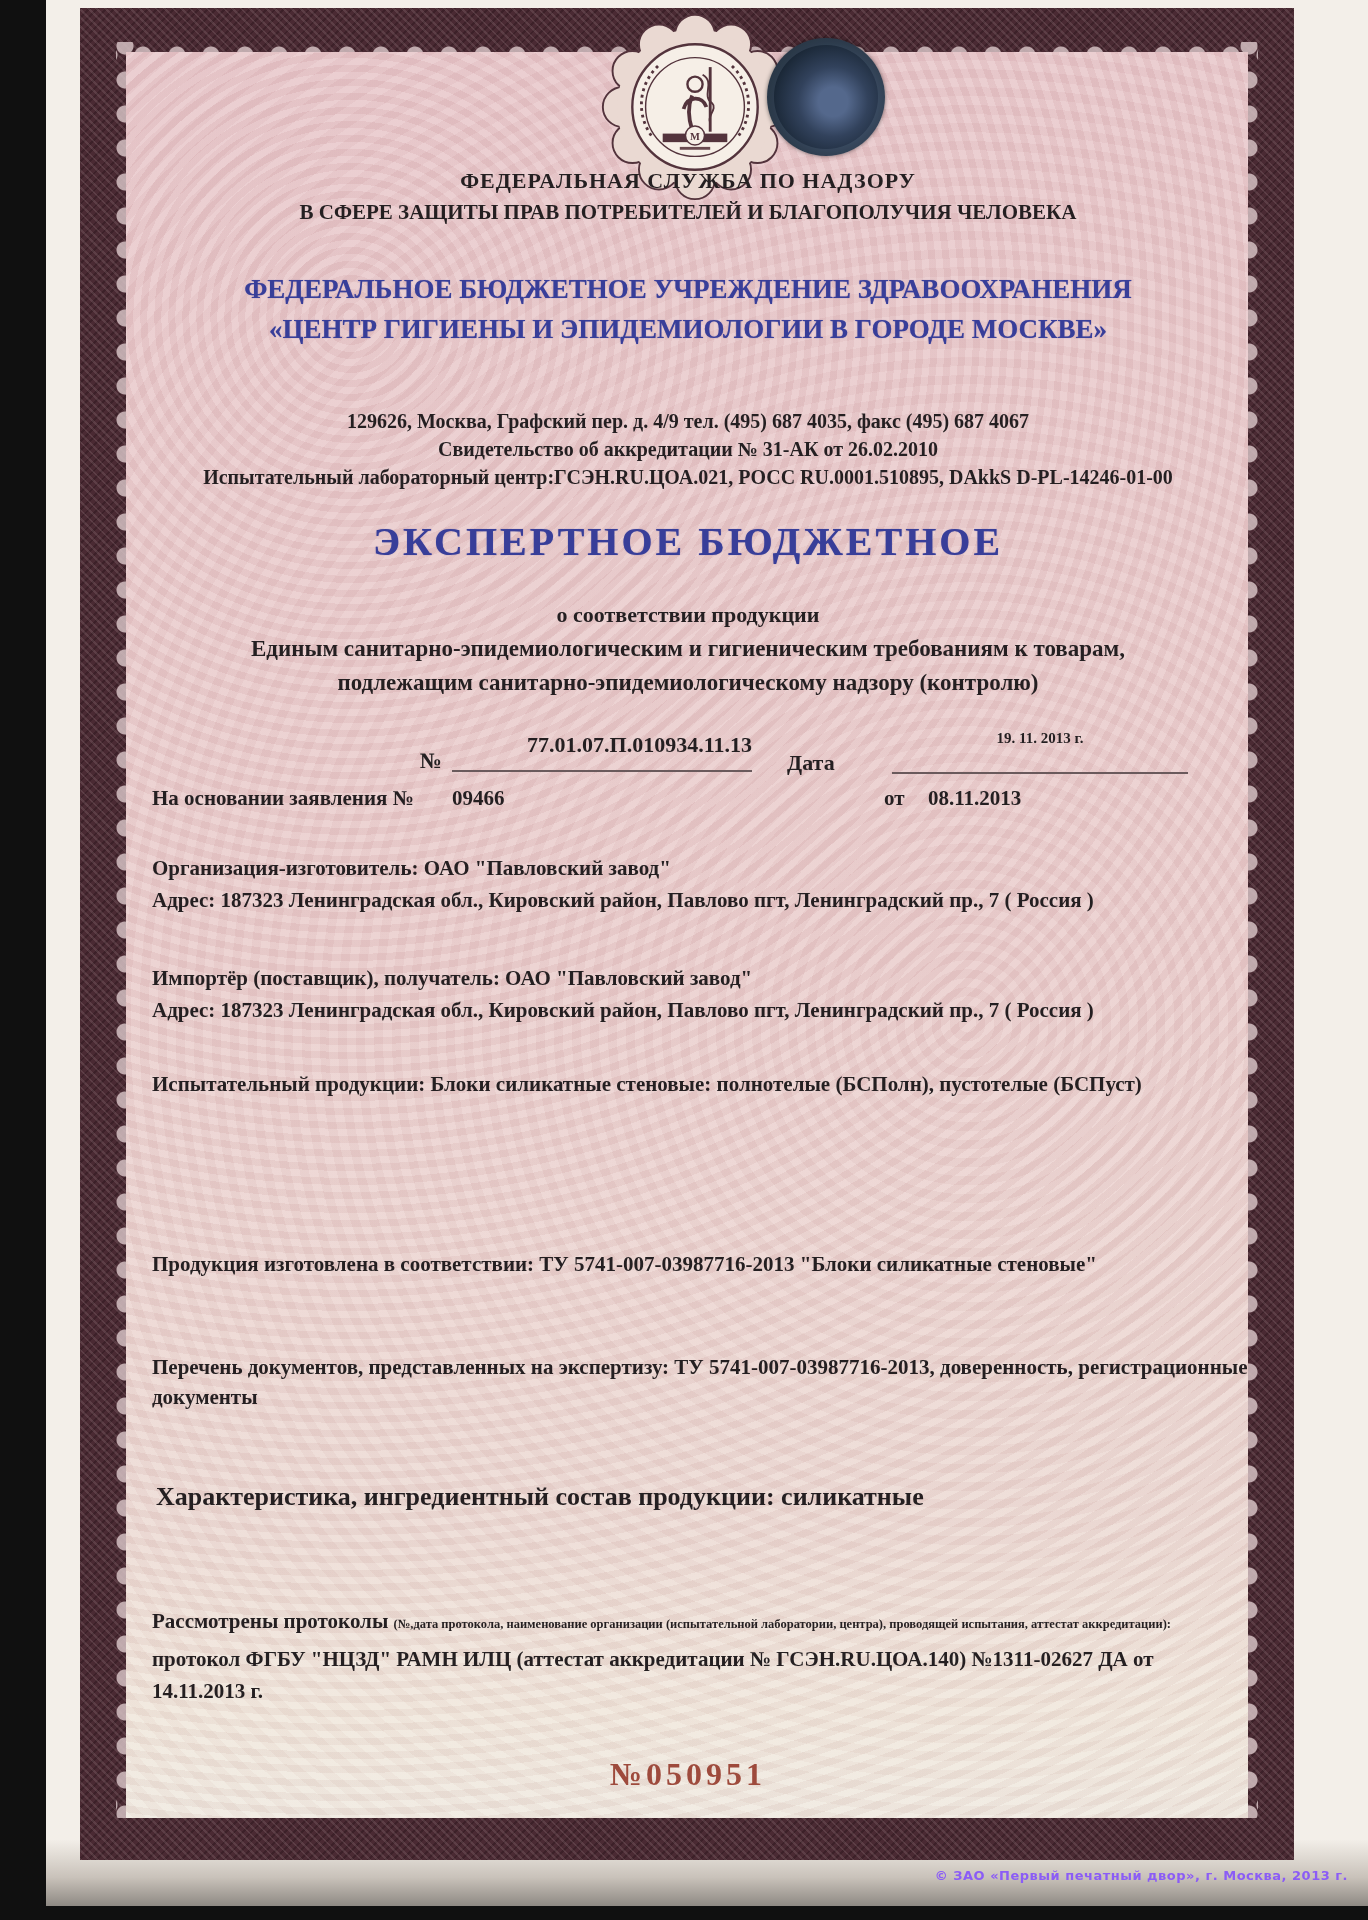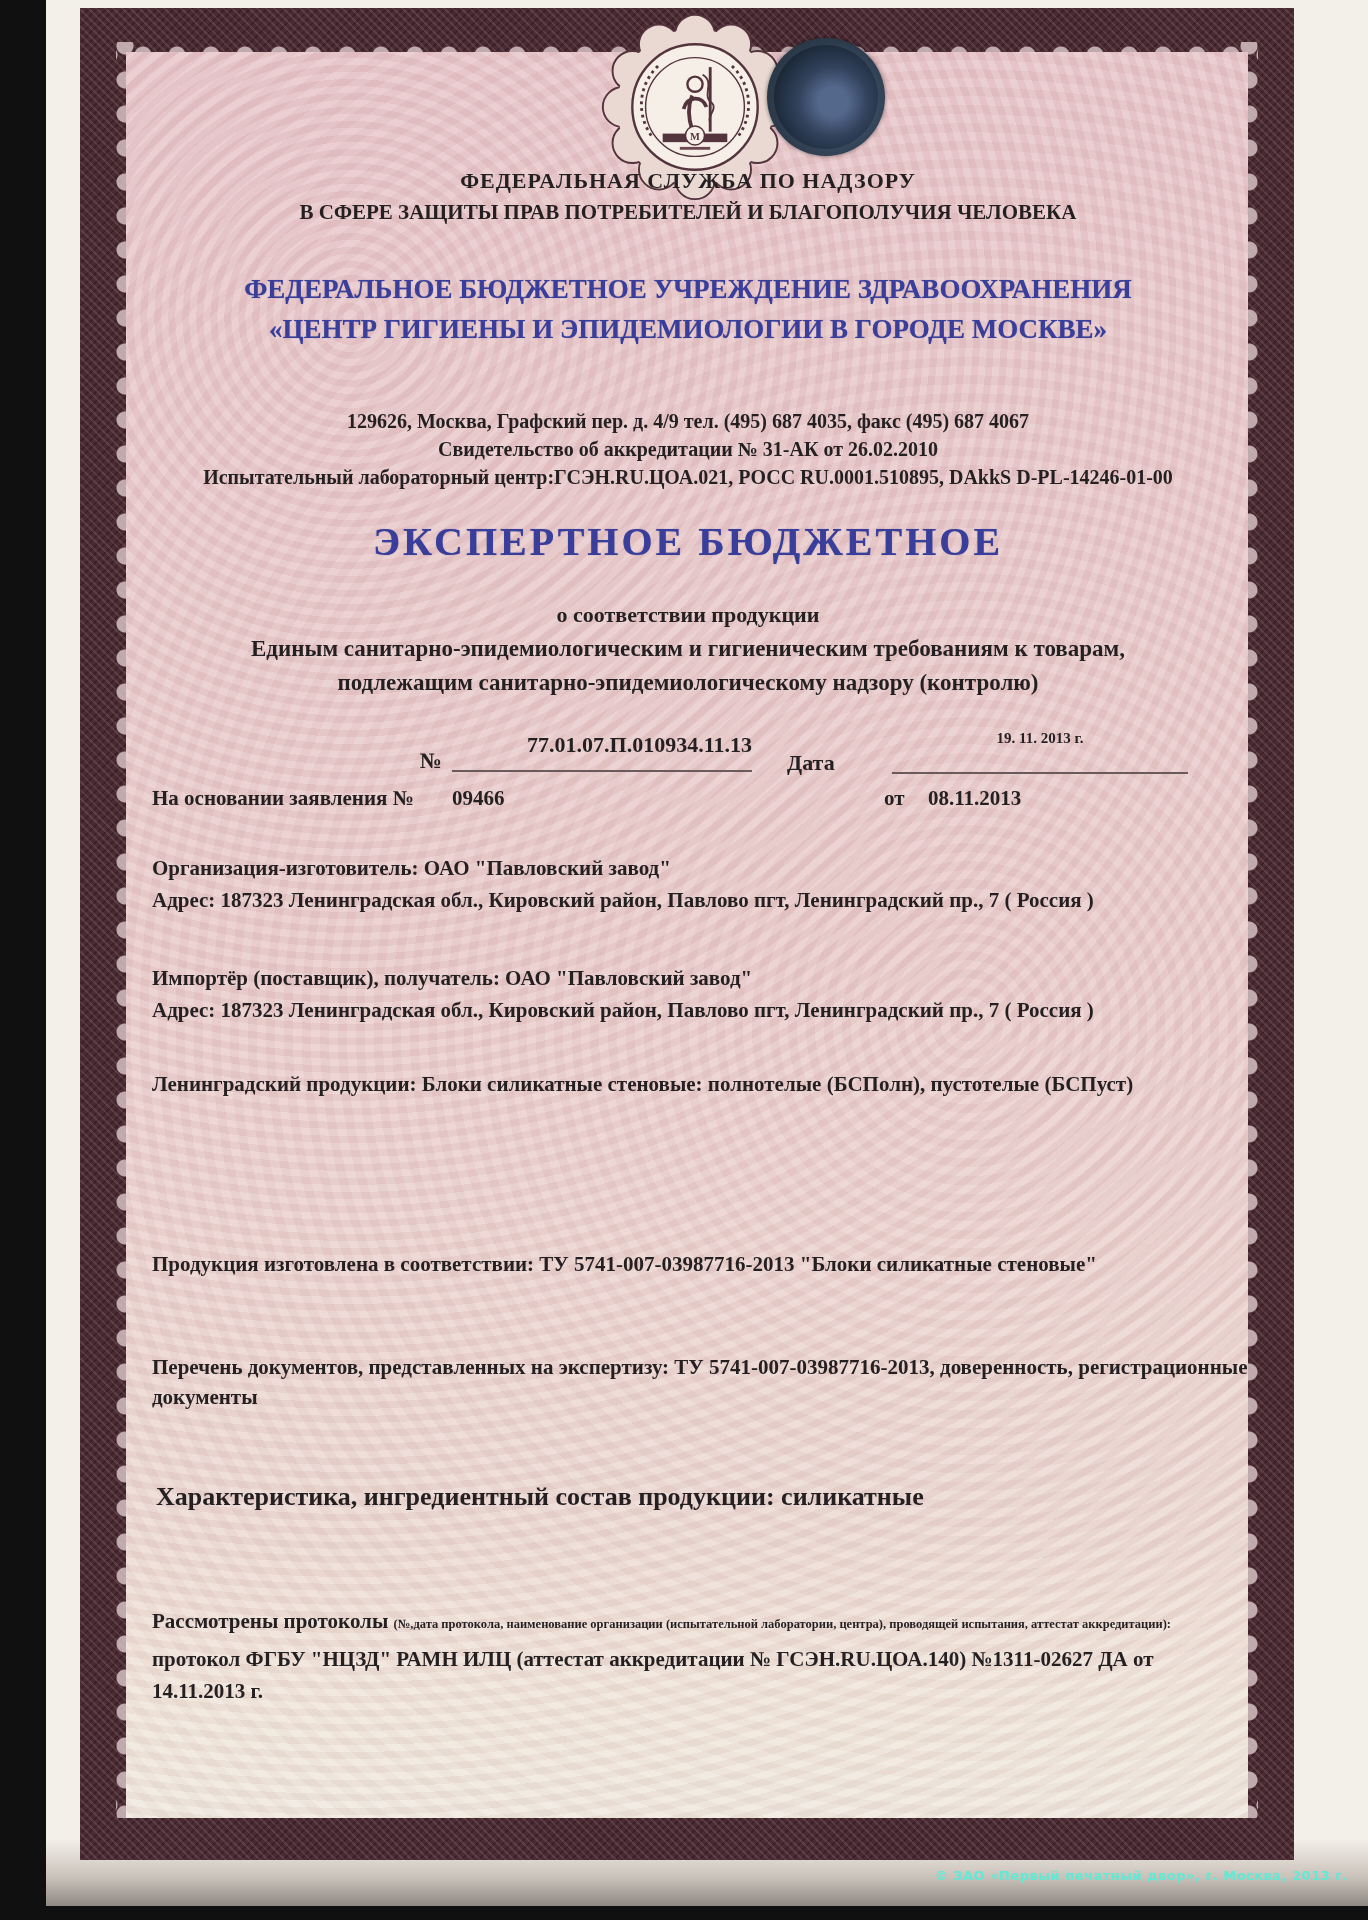--- a/index.html
+++ b/index.html
@@ -25,21 +25,21 @@
   .sc-right{left:1190px;top:42px;width:26px;height:1776px;background-size:26px 34px;}
   .content{position:absolute;inset:0;}
   .t{position:absolute;color:#241f21;font-weight:bold;}
   .center{left:128px;width:1120px;text-align:center;}
   .blue{color:#383e99;text-shadow:0 0 1px rgba(56,62,153,.55);}
   .hline{position:absolute;border-top:2px solid #6a5a5c;}
   .small-note{font-size:12.5px;font-weight:bold;}
   .holo{position:absolute;left:767px;top:38px;width:118px;height:118px;border-radius:50%;
         background:radial-gradient(circle at 56% 54%,#54688c 0 16%,#32425c 38%,#1a2736 66%,#0d151d 100%);
         box-shadow:inset 0 0 0 7px rgba(130,150,170,.18),0 0 4px rgba(0,0,0,.5);}
-  .copyright{font-family:"DejaVu Sans",sans-serif;font-size:13px;color:#5eead4;font-weight:bold;
+  .copyright{font-family:"DejaVu Sans",sans-serif;font-size:13px;color:#8b5cf6;font-weight:bold;
              letter-spacing:.5px;}
 </style>
 </head>
 <body>
 
 <div class="page">
   <div class="paper">
     <div class="frame"></div>
     <div class="scallop sc-top"></div>
     <div class="scallop sc-bottom"></div>
@@ -108,29 +108,30 @@
     <div class="t" style="left:452px;top:786px;font-size:21px;">09466</div>
     <div class="t" style="left:884px;top:786px;font-size:21px;">от</div>
     <div class="t" style="left:928px;top:786px;font-size:21px;">08.11.2013</div>
 
     <div class="t" style="left:152px;top:856px;width:1100px;font-size:21px;">Организация-изготовитель: ОАО "Павловский завод"</div>
     <div class="t" style="left:152px;top:888px;width:1100px;font-size:21px;">Адрес: 187323 Ленинградская обл., Кировский район, Павлово пгт, Ленинградский пр., 7 ( Россия )</div>
 
     <div class="t" style="left:152px;top:966px;width:1100px;font-size:21px;">Импортёр (поставщик), получатель: ОАО "Павловский завод"</div>
     <div class="t" style="left:152px;top:998px;width:1100px;font-size:21px;">Адрес: 187323 Ленинградская обл., Кировский район, Павлово пгт, Ленинградский пр., 7 ( Россия )</div>
 
-    <div class="t" style="left:152px;top:1072px;width:1100px;font-size:21px;">Ленинградский продукции:  Блоки силикатные стеновые: полнотелые (БСПолн), пустотелые (БСПуст)</div>
+    <div class="t" style="left:152px;top:1072px;width:1100px;font-size:21px;">Испытательный продукции:  Блоки силикатные стеновые: полнотелые (БСПолн), пустотелые (БСПуст)</div>
 
     <div class="t" style="left:152px;top:1252px;width:1100px;font-size:21px;">Продукция изготовлена в соответствии: ТУ 5741-007-03987716-2013 "Блоки силикатные стеновые"</div>
 
     <div class="t" style="left:152px;top:1352px;width:1096px;font-size:21px;line-height:1.45;">Перечень документов, представленных на экспертизу: ТУ 5741-007-03987716-2013, доверенность, регистрационные документы</div>
 
     <div class="t" style="left:156px;top:1482px;width:1100px;font-size:26px;font-family:Liberation Serif, serif;">Характеристика, ингредиентный состав продукции:  силикатные</div>
 
     <div class="t" style="left:152px;top:1608px;width:1100px;font-size:21px;line-height:1.3;"><span>Рассмотрены протоколы</span>
       <span class="small-note">(№,дата протокола, наименование организации (испытательной лаборатории, центра), проводящей испытания, аттестат аккредитации):</span>
     </div>
     <div class="t" style="left:152px;top:1644px;width:1100px;font-size:21px;line-height:1.5;">протокол ФГБУ "НЦЗД" РАМН ИЛЦ  (аттестат аккредитации № ГСЭН.RU.ЦОА.140) №1311-02627 ДА от 14.11.2013 г.</div>
 
+    <div class="t center" style="top:1756px;font-size:32px;letter-spacing:4px;color:#9e4a3c;">№050951</div>
 
     <div class="copyright" style="position:absolute;left:700px;top:1868px;width:648px;text-align:right;">© ЗАО «Первый печатный двор», г. Москва, 2013 г.</div>
   </div>
 </div>
 
 </body></html>

